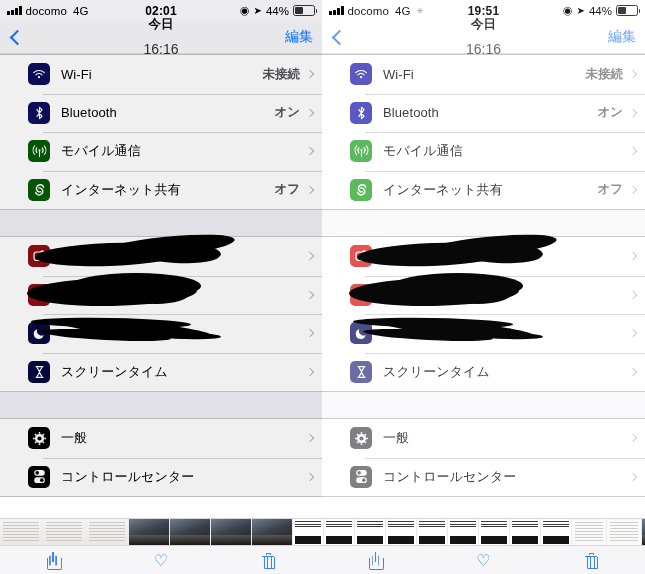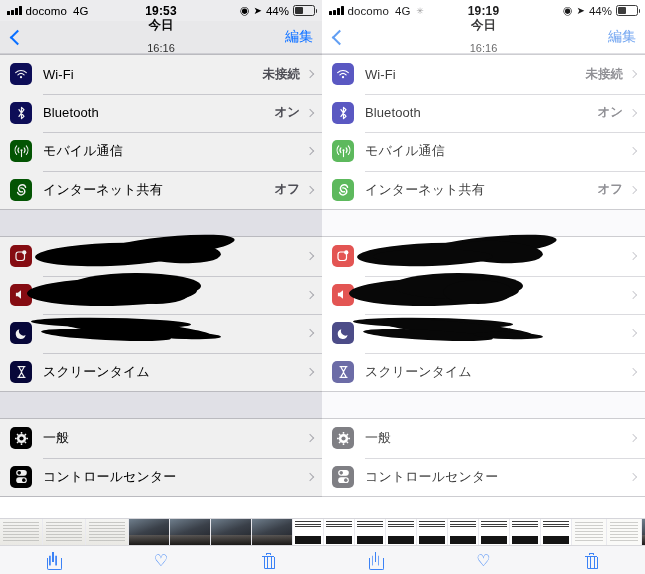--- a/index.html
+++ b/index.html
@@ -60,34 +60,34 @@
     content:""; position:absolute; left:3px; top:1.5px;
     width:9px; height:9px; border-left:2.6px solid #2b7bf3; border-bottom:2.6px solid #2b7bf3;
     transform:rotate(45deg);
   }
   .pane.right .back-chevron::before { border-color:#5b9cf6; }
   .nav-center {
     position:absolute; left:0; right:0; text-align:center;
     display:flex; flex-direction:column; align-items:center; line-height:1.05;
   }
   .nav-title { font-size:12.5px; font-weight:bold; color:#171717; }
-  .nav-sub   { font-size:11px; color:#3c3c3c; margin-top:11px; }
+  .nav-sub   { font-size:14px; color:#3c3c3c; margin-top:11px; }
   .pane.right .nav-title { color:#3a3a3a; }
   .pane.right .nav-sub { color:#6a6a6a; }
   .nav-edit { margin-left:auto; font-size:14px; color:#2b7bf3; }
   .pane.right .nav-edit { color:#6ba2f2; }
 
   
   .settings { background:#efeff4; }
   .pane.right .settings { background:#f5f5f7; }
   .group { background:#ffffff; }
   .gap { height:26px; }
   .row {
     display:flex; align-items:center; height:38.5px;
-    padding-left:10px; padding-right:9px; position:relative; background:#fff;
+    padding-left:28px; padding-right:9px; position:relative; background:#fff;
   }
   .row + .row::before {
     content:""; position:absolute; left:43px; right:0; top:0; height:.5px; background:#d7d7db;
   }
   .group { border-top:.5px solid #c9c9cd; border-bottom:.5px solid #c9c9cd; }
   .icon {
     width:22px; height:22px; border-radius:5px; flex:0 0 22px;
     display:flex; align-items:center; justify-content:center;
     color:#fff; font-size:13px; line-height:1; position:relative;
   }
@@ -167,21 +167,21 @@
             <span class="bars">
                 <i></i>
                 <i></i>
                 <i></i>
                 <i></i>
               </span>
             <span class="carrier">docomo</span>
             <span class="netmode">4G</span>
             <span class="spinner"></span>
           </div>
-          <div class="sb-center">19:53</div>
+          <div class="sb-center">02:01</div>
           <div class="sb-right">
             <span class="dnd-glyph">◉</span>
             <span class="loc-glyph">➤</span>
             <span>44%</span>
             <span class="batt">
                 <i></i>
               </span>
           </div>
         </div>
 
@@ -344,21 +344,21 @@
             <span class="bars">
                 <i></i>
                 <i></i>
                 <i></i>
                 <i></i>
               </span>
             <span class="carrier">docomo</span>
             <span class="netmode">4G</span>
             <span class="spinner">✳</span>
           </div>
-          <div class="sb-center">19:19</div>
+          <div class="sb-center">19:51</div>
           <div class="sb-right">
             <span class="dnd-glyph">◉</span>
             <span class="loc-glyph">➤</span>
             <span>44%</span>
             <span class="batt">
                 <i></i>
               </span>
           </div>
         </div>
 

